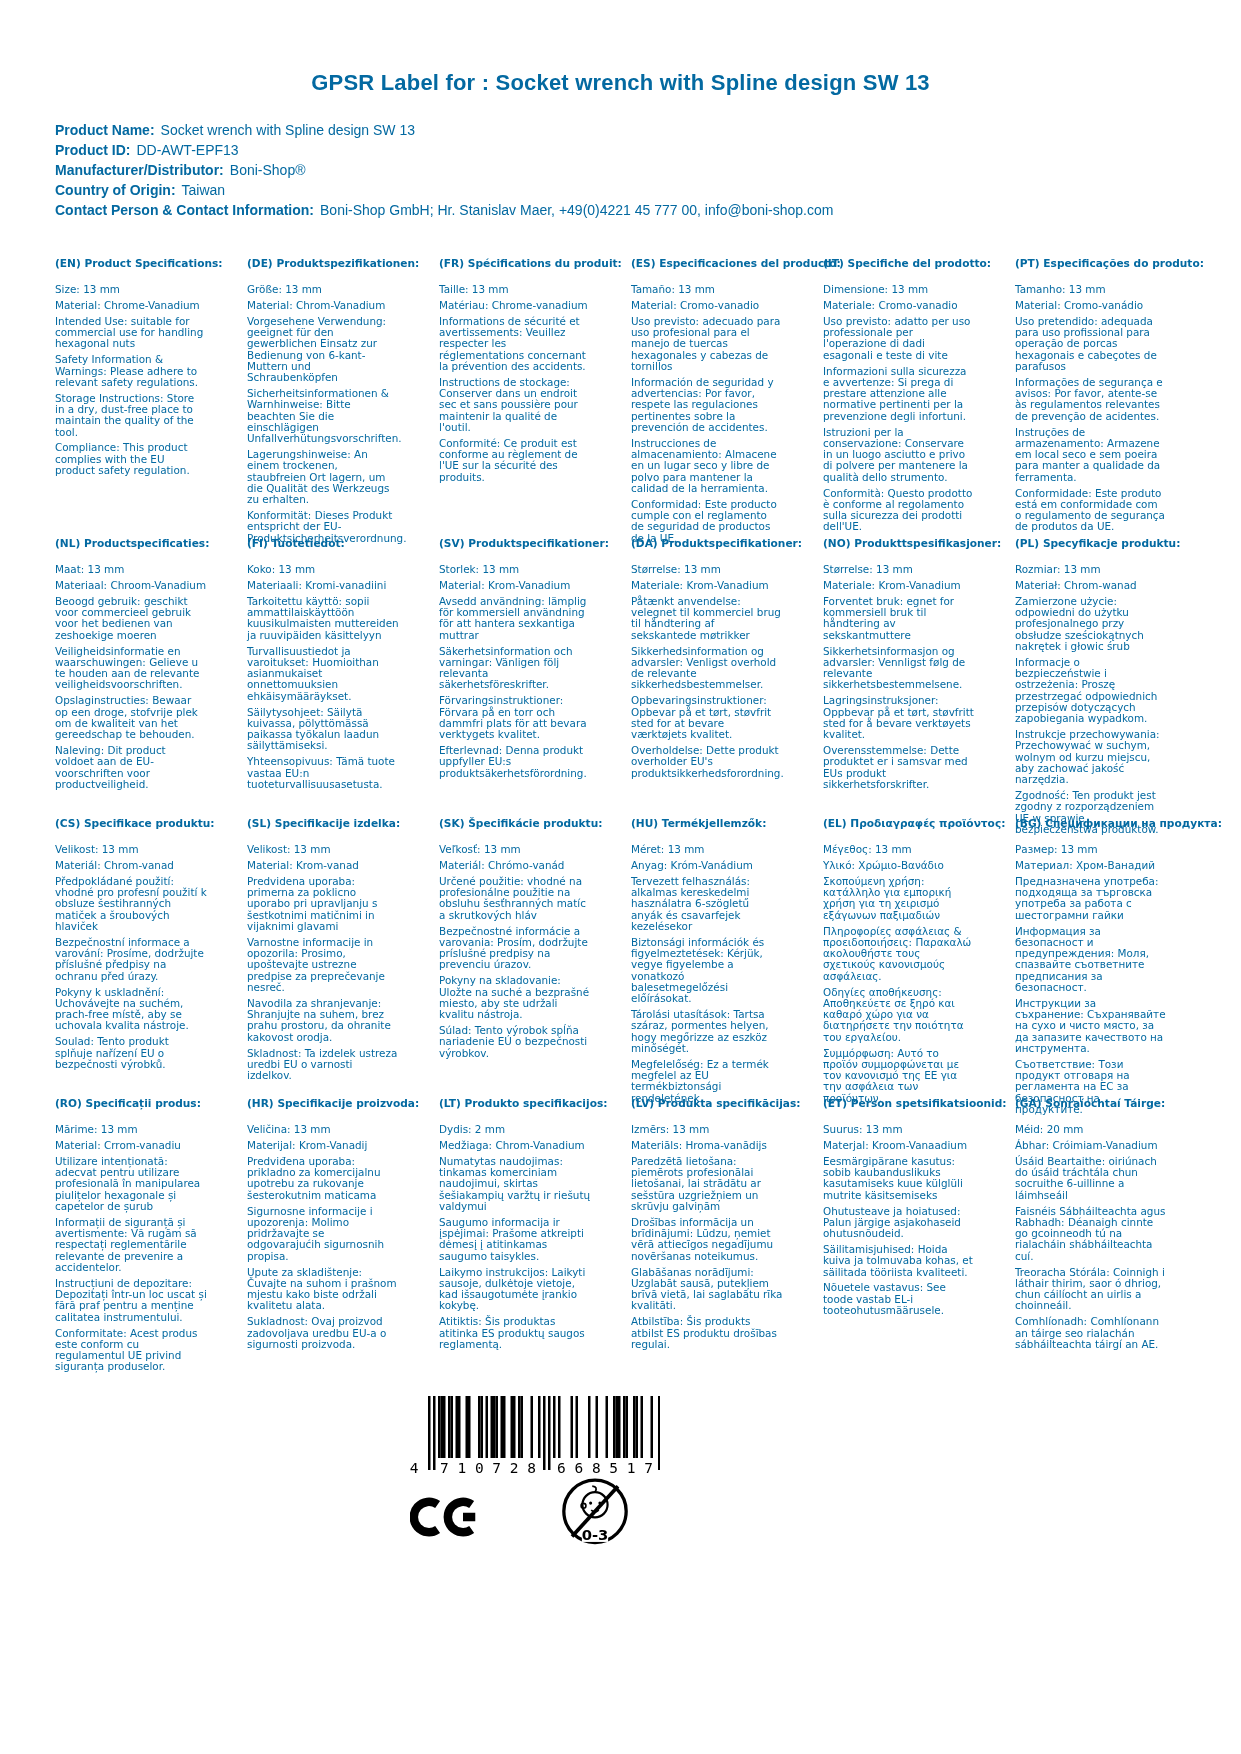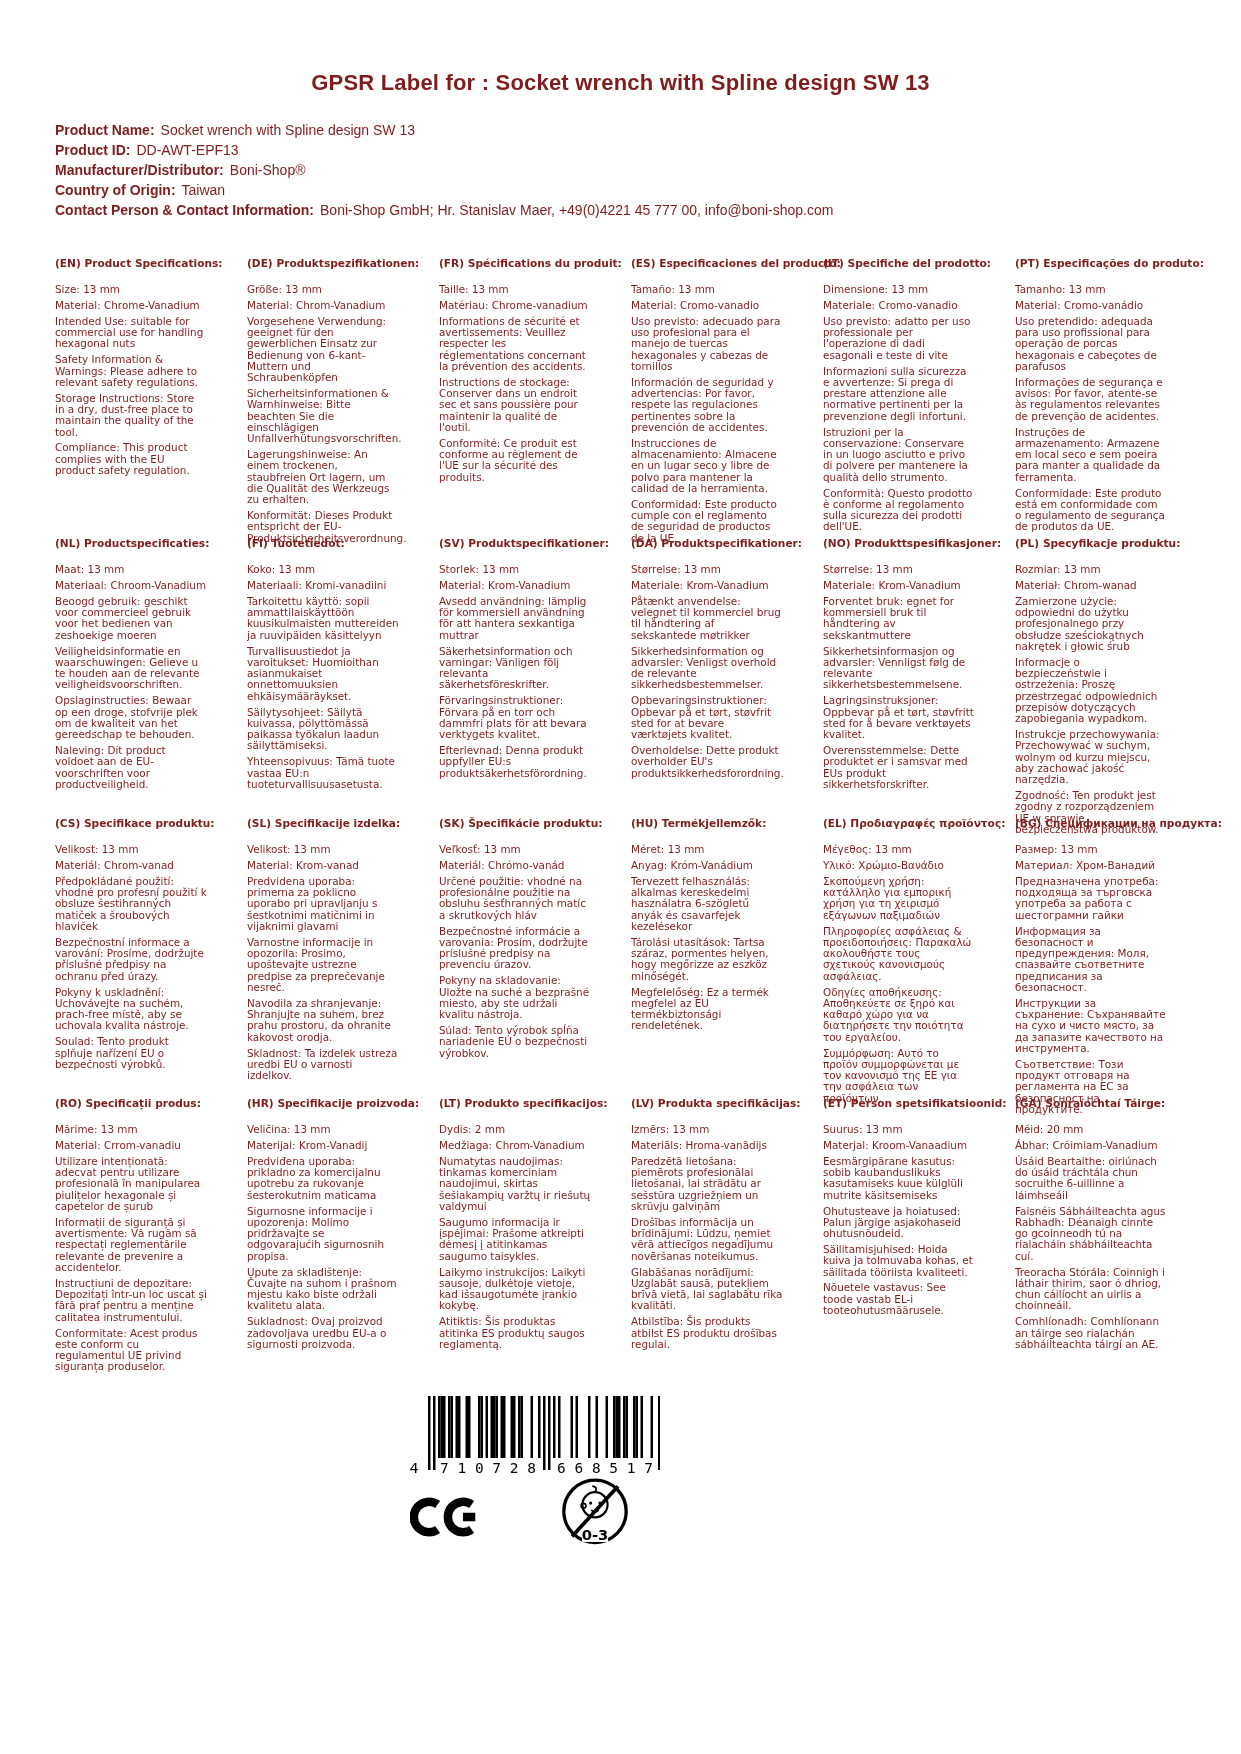--- a/index.html
+++ b/index.html
@@ -1,16 +1,16 @@
 <!DOCTYPE html>
 <html><head>
 <meta charset="utf-8">
 <style>
   html,body{margin:0;padding:0;background:#fff}
-  .page{position:relative;width:1241px;height:1754px;background:#ffffff;color:#7f1d1d;
+  .page{position:relative;width:1241px;height:1754px;background:#ffffff;color:#0369a1;
         font-family:"DejaVu Sans",sans-serif;overflow:hidden}
   .title{position:absolute;top:70px;left:0;width:100%;text-align:center;margin:0;
          font-family:"Liberation Sans",sans-serif;font-size:22px;font-weight:bold;letter-spacing:.2px}
   .product-info{position:absolute;left:55px;top:120px;font-family:"Liberation Sans",sans-serif;
                 font-size:14px;line-height:20px}
   .pi-label{font-weight:bold}
   .pi-value{margin-left:6px}
   .specs-grid{position:absolute;left:55px;top:258px;display:grid;
               grid-template-columns:repeat(6,160px);column-gap:32px;grid-auto-rows:280px;
               font-size:10.4px;line-height:11.3px}
@@ -170,20 +170,21 @@
         <p class="spec-para">Určené použitie: vhodné na profesionálne použitie na obsluhu šesťhranných matíc a skrutkových hláv</p>
         <p class="spec-para">Bezpečnostné informácie a varovania: Prosím, dodržujte príslušné predpisy na prevenciu úrazov.</p>
         <p class="spec-para">Pokyny na skladovanie: Uložte na suché a bezprašné miesto, aby ste udržali kvalitu nástroja.</p>
         <p class="spec-para">Súlad: Tento výrobok spĺňa nariadenie EÚ o bezpečnosti výrobkov.</p>
       </div>
       <div class="spec-block">
         <h3 class="spec-title">(HU) Termékjellemzők:</h3>
         <p class="spec-para">Méret: 13 mm</p>
         <p class="spec-para">Anyag: Króm-Vanádium</p>
         <p class="spec-para">Tervezett felhasználás: alkalmas kereskedelmi használatra 6-szögletű anyák és csavarfejek kezelésekor</p>
+        <p class="spec-para">Biztonsági információk és figyelmeztetések: Kérjük, vegye figyelembe a vonatkozó balesetmegelőzési előírásokat.</p>
         <p class="spec-para">Tárolási utasítások: Tartsa száraz, pormentes helyen, hogy megőrizze az eszköz minőségét.</p>
         <p class="spec-para">Megfelelőség: Ez a termék megfelel az EU termékbiztonsági rendeletének.</p>
       </div>
       <div class="spec-block">
         <h3 class="spec-title">(EL) Προδιαγραφές προϊόντος:</h3>
         <p class="spec-para">Μέγεθος: 13 mm</p>
         <p class="spec-para">Υλικό: Χρώμιο-Βανάδιο</p>
         <p class="spec-para">Σκοπούμενη χρήση: κατάλληλο για εμπορική χρήση για τη χειρισμό εξάγωνων παξιμαδιών</p>
         <p class="spec-para">Πληροφορίες ασφάλειας &amp; προειδοποιήσεις: Παρακαλώ ακολουθήστε τους σχετικούς κανονισμούς ασφάλειας.</p>
         <p class="spec-para">Οδηγίες αποθήκευσης: Αποθηκεύετε σε ξηρό και καθαρό χώρο για να διατηρήσετε την ποιότητα του εργαλείου.</p>

